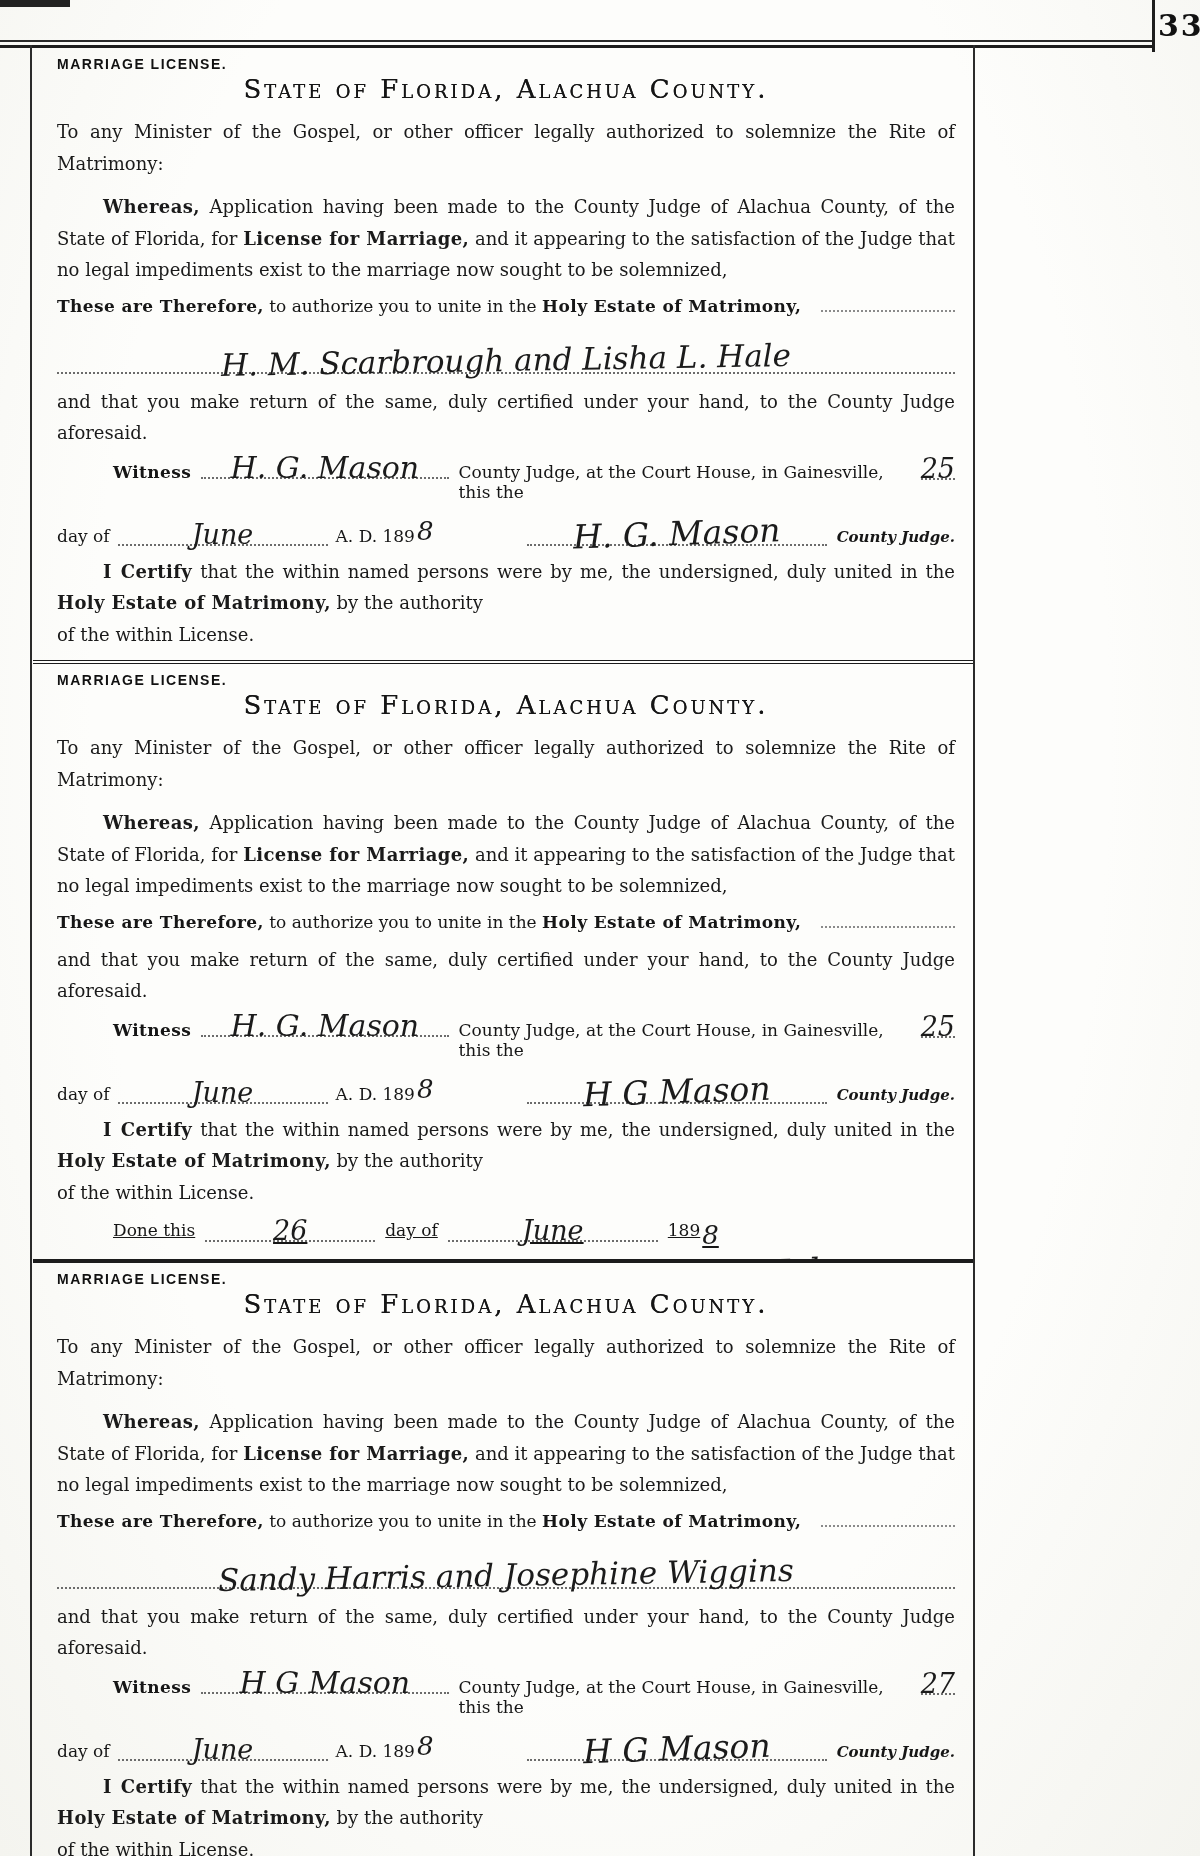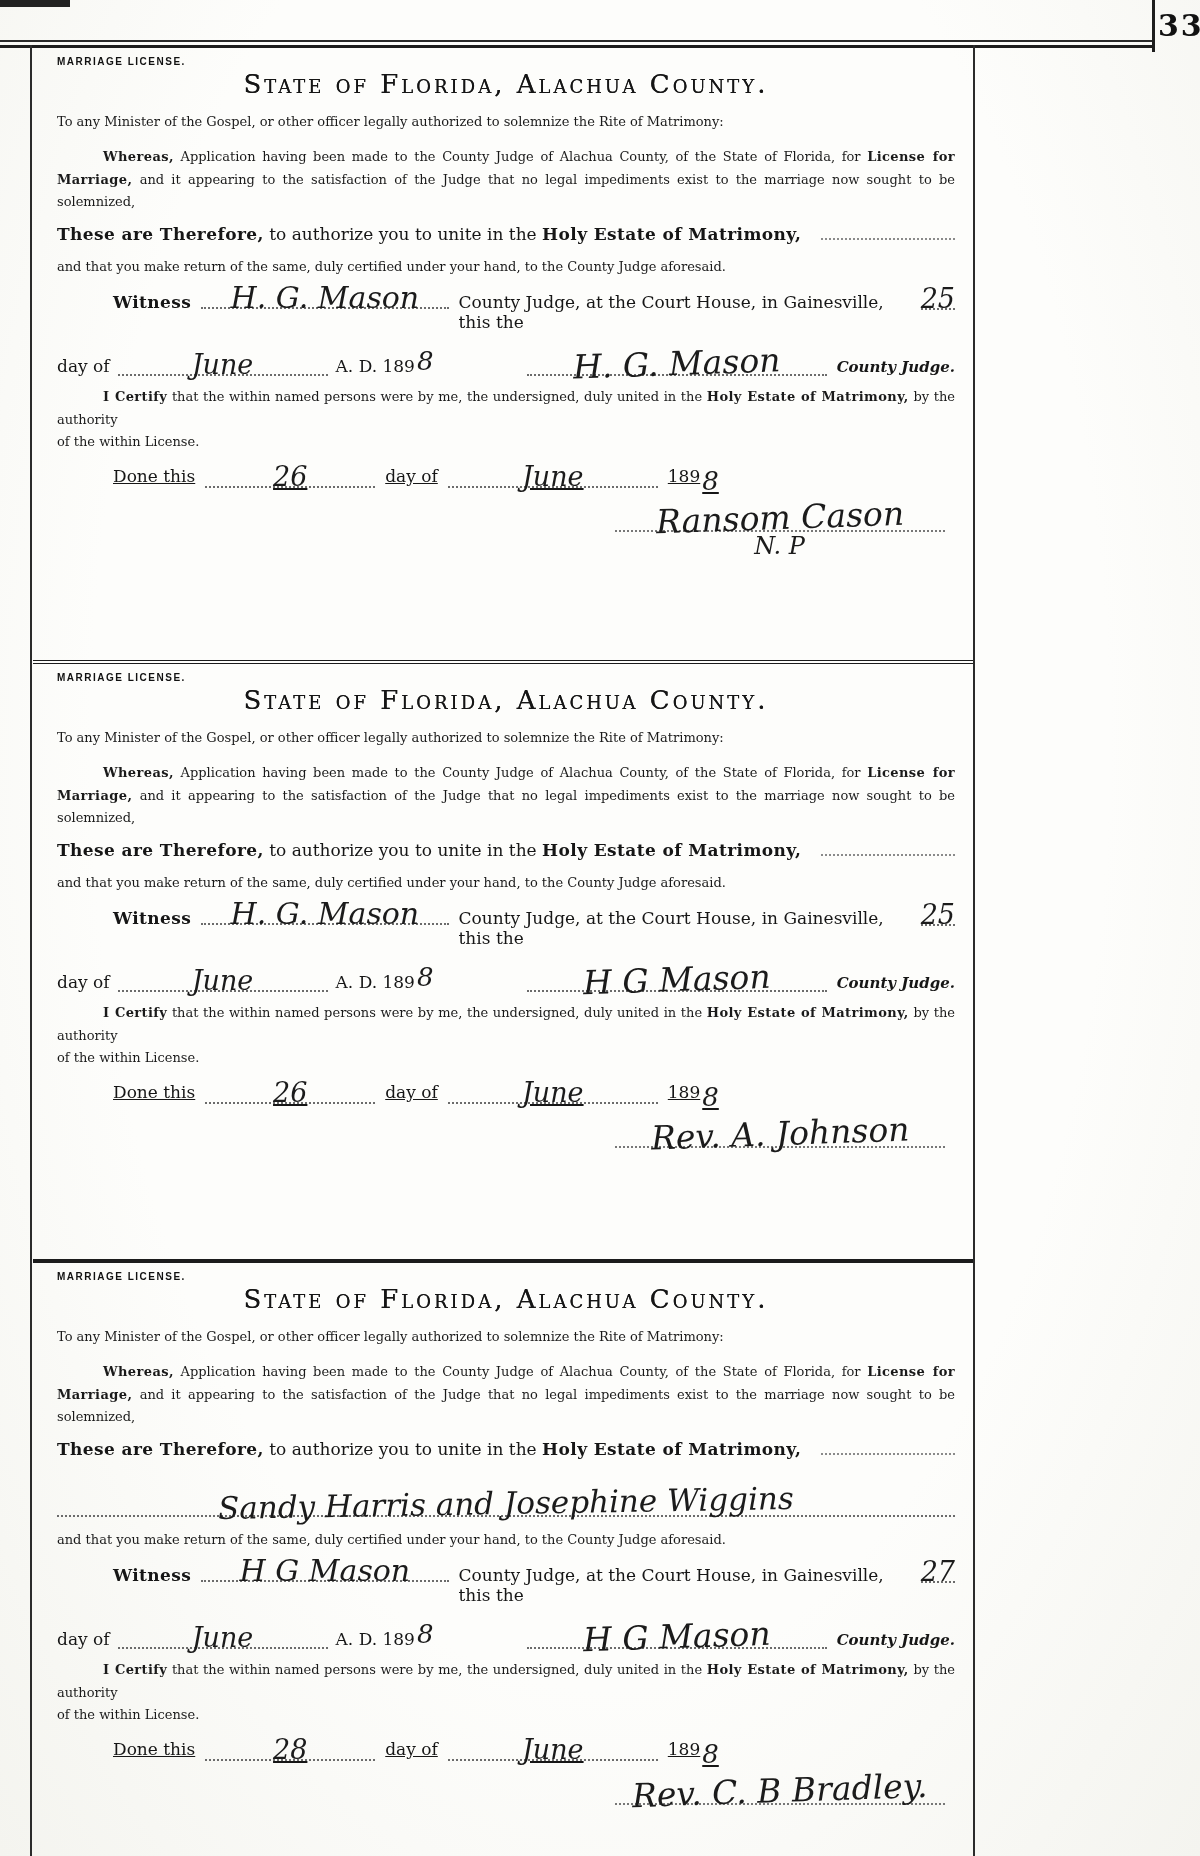--- a/index.html
+++ b/index.html
@@ -34,30 +34,30 @@
     padding:8px 18px 0 24px;
     overflow:hidden;
     box-sizing:border-box;
   }
   #records section:nth-of-type(1){height:612px;}
   #records section:nth-of-type(2){height:599px;border-top:4px double #1c1c1c;}
   #records section:nth-of-type(3){height:597px;border-top:4px solid #1c1c1c;}
 
   .ml-label{
     font-family:"Liberation Sans",sans-serif;font-weight:bold;
-    font-size:10px;letter-spacing:1.5px;color:#111;
+    font-size:14px;letter-spacing:1.5px;color:#111;
   }
   h2.title{
     margin:2px 0 6px 0;text-align:center;
     font-family:"DejaVu Serif",serif;font-weight:normal;
     font-variant:small-caps;font-size:26px;letter-spacing:3px;color:#151515;
     text-shadow:0 0 .6px #333;
   }
   .body-par{
-    margin:12px 0 0 0;font-size:13px;line-height:1.75;text-align:justify;color:#1a1a1a;
+    margin:12px 0 0 0;font-size:18px;line-height:1.75;text-align:justify;color:#1a1a1a;
   }
   .indent{text-indent:46px;}
   .gothic{font-weight:bold;letter-spacing:.4px;}
   .hw{
     font-family:"DejaVu Serif",serif;font-style:italic;color:#1b1b1b;
     white-space:nowrap;
   }
   .blank{
     display:inline-flex;align-items:flex-end;justify-content:center;
     border-bottom:2px dotted #6b6b6b;height:20px;vertical-align:baseline;
@@ -116,20 +116,23 @@
 
     <p class="body-par">To any Minister of the Gospel, or other officer legally authorized to solemnize the Rite of Matrimony:</p>
 
     <p class="body-par indent"><b class="gothic">Whereas,</b><span> Application having been made to the County Judge of Alachua County, of the State of Florida, for </span><b class="gothic">License for Marriage,</b><span> and it appearing to the satisfaction of the Judge that no legal impediments exist to the marriage now sought to be solemnized,</span></p>
 
     <div class="therefore">
       <span><b class="gothic">These are Therefore,</b><span> to authorize you to unite in the </span><b class="gothic">Holy Estate of Matrimony,</b></span>
       <span class="dots"></span>
     </div>
 
+    <div class="names-row">
+      <span class="hw">H. M. Scarbrough and Lisha L. Hale</span>
+    </div>
 
     <p class="body-par">and that you make return of the same, duly certified under your hand, to the County Judge aforesaid.</p>
 
     <div class="witness-row">
       <b class="gothic">Witness</b>
       <span class="blank sigblank">
         <span class="hw">H. G. Mason</span>
       </span>
       <span>County Judge, at the Court House, in Gainesville, this the</span>
       <span class="blank dayblank">

